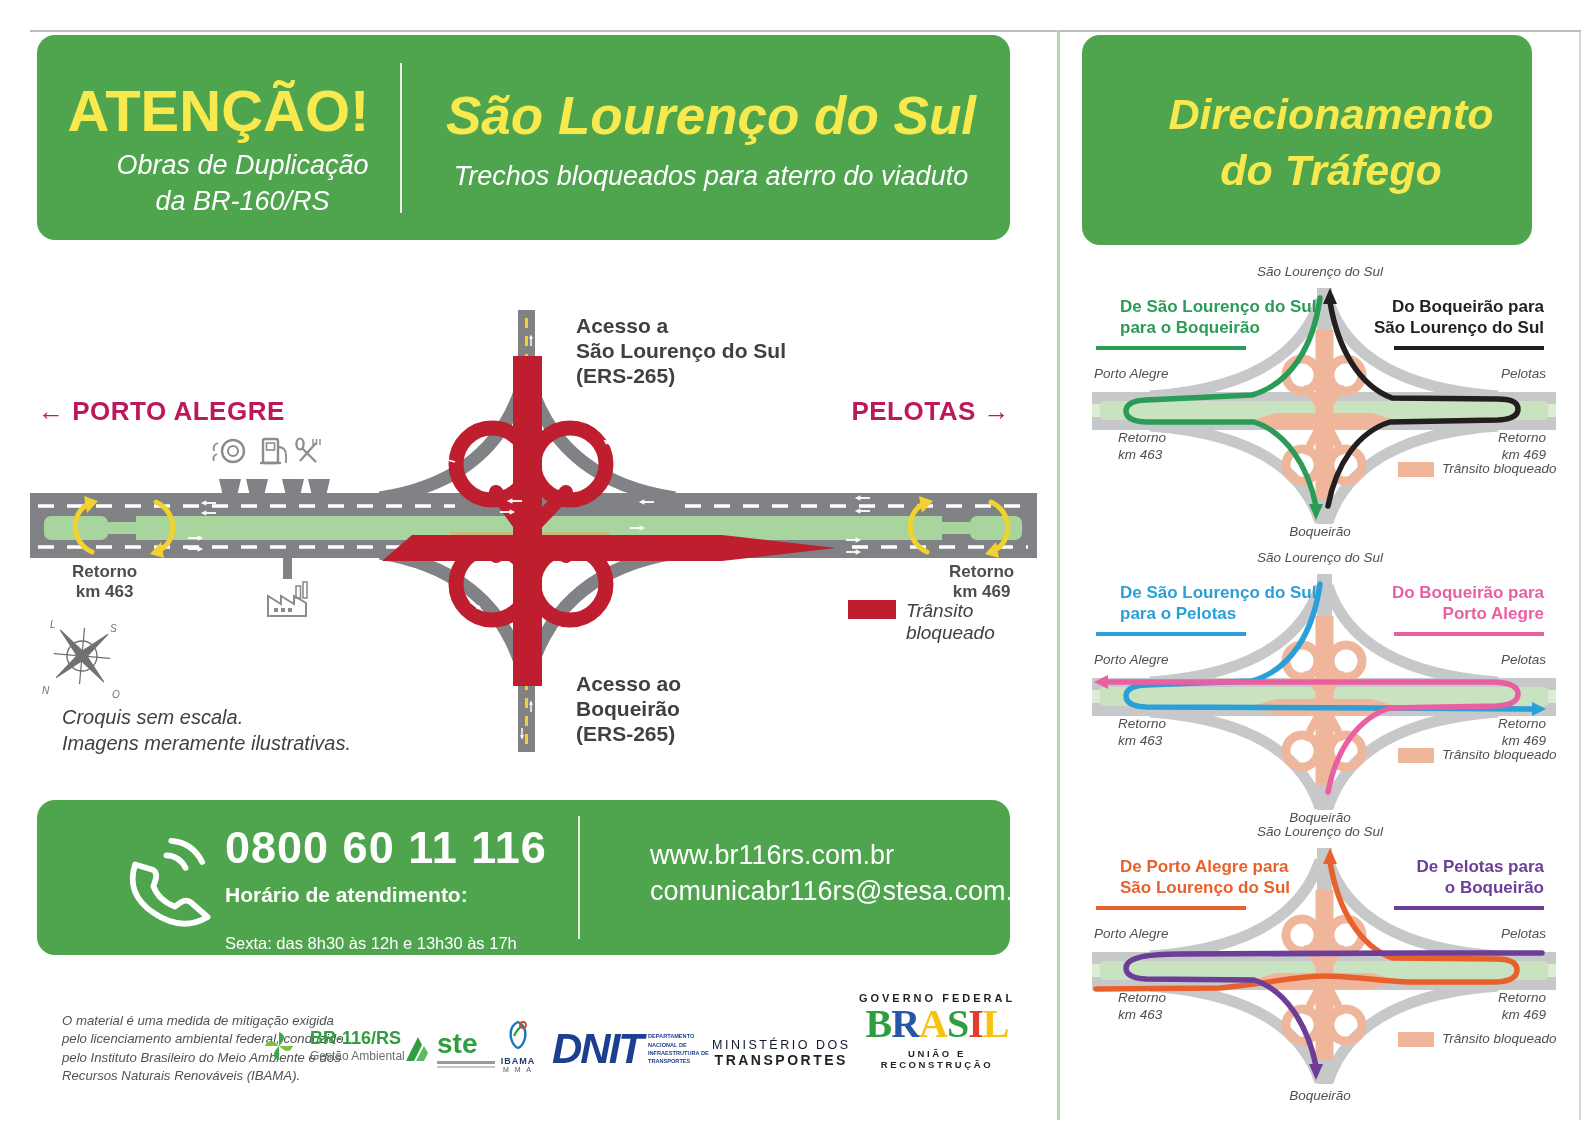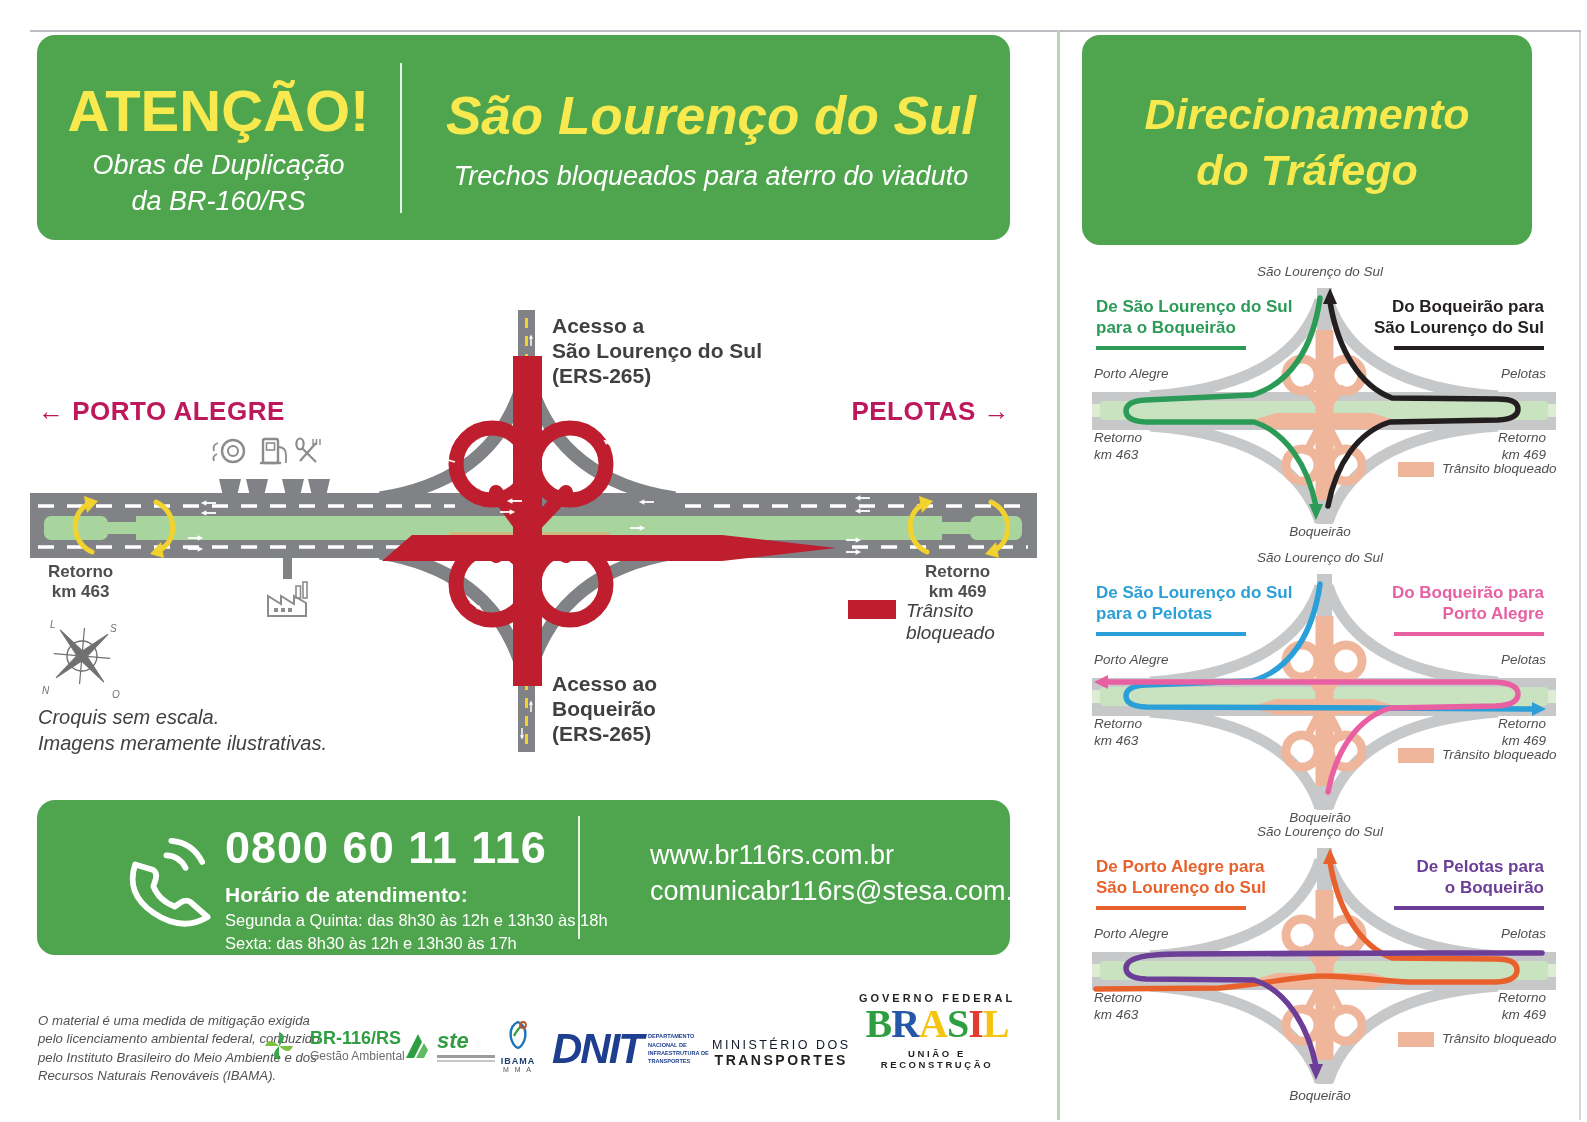--- a/index.html
+++ b/index.html
@@ -1,18 +1,18 @@
 <!DOCTYPE html>
 <html style="--banner_green: #4FA54D; --accent_yellow: #F7E94E; --road_gray: #808285; --road_light: #C7C8CA; --median_green: #A8D49E; --median_light: #C9E2BF; --blocked_red: #BE1E2D; --blocked_salmon: #EFB69B; --arrow_yellow: #F2D22E; --route_green: #2B9B57; --route_black: #231F20; --route_blue: #2B9FD7; --route_pink: #E85FA2; --route_orange: #E8612C; --route_purple: #6C3E97;"><head>
 <meta charset="utf-8">
 <style>
   html,body{margin:0;padding:0;}
   body{width:1587px;height:1122px;background:#fff;font-family:"Liberation Sans",sans-serif;position:relative;overflow:hidden;color:#4F5052;}
   .abs{position:absolute;}
-  .ml{white-space:pre-line;}
+  .ml{white-space:pre-line;padding-left:24px;}
   .banner{position:absolute;background:var(--banner_green);border-radius:18px;}
   .yellow-head{color:var(--accent_yellow);font-weight:800;}
   .white-sub{color:#fff;font-style:italic;}
   .vdiv{position:absolute;background:rgba(255,255,255,.85);width:2px;}
   
   .map-dir{font-weight:bold;font-size:26px;color:#be185d;letter-spacing:.5px;}
   .map-access{font-weight:bold;font-size:21px;line-height:1.18;color:#3F4042;}
   .map-ret{font-weight:bold;font-size:17px;line-height:1.2;color:#4D4E50;text-align:center;}
   .map-note{font-style:italic;font-size:20px;line-height:1.3;color:#414042;}
   .map-legend-text{font-style:italic;font-size:19px;color:#414042;}
@@ -268,21 +268,20 @@
   <div class="banner" style="left:37px;top:800px;width:973px;height:155px;">
     <svg class="abs" style="left:66px;top:22px;" width="115" height="115" viewBox="0 0 100 100">
       <g transform="rotate(-8 50 50)">
         <path d="M30 34 q-12 24 10 44 q22 20 46 10 l-13 -15 q-3 -3 -8 -1 l-6 3 q-13 -7 -16 -20 l3 -6 q2 -5 -1 -8 z" fill="none" stroke="#fff" stroke-width="5" stroke-linejoin="round"></path>
         <path d="M58 30 q11 2 15 13" fill="none" stroke="#fff" stroke-width="5" stroke-linecap="round"></path>
         <path d="M64 18 q18 4 24 22" fill="none" stroke="#fff" stroke-width="5" stroke-linecap="round"></path>
       </g>
     </svg>
     <div class="abs phone-number" style="left:188px;top:22px;">0800 60 11 116</div>
     <div class="abs hours-title" style="left:188px;top:83px;">Horário de atendimento:</div>
-    <div class="abs hours-line" style="left:188px;top:111px;">Segunda a Quinta: das 8h30 às 12h e 13h30 às 18h</div>
     <div class="abs hours-line" style="left:188px;top:134px;">Sexta: das 8h30 às 12h e 13h30 às 17h</div>
     <div class="vdiv" style="left:541px;top:16px;height:123px;"></div>
     <div class="abs contact-link" style="left:613px;top:40px;">www.br116rs.com.br</div>
     <div class="abs contact-link" style="left:613px;top:76px;">comunicabr116rs@stesa.com.br</div>
   </div>
 
   <div class="abs disclaimer ml" style="left:38px;top:1012px;">O material é uma medida de mitigação exigida
 pelo licenciamento ambiental federal, conduzido
 pelo Instituto Brasileiro do Meio Ambiente e dos
 Recursos Naturais Renováveis (IBAMA).</div>
@@ -299,21 +298,21 @@
       <div style="font-size:12px;color:#6D6E71;">Gestão Ambiental</div>
     </div>
   </div>
 
   <div class="abs" style="left:402px;top:1030px;display:flex;align-items:center;gap:5px;">
     <svg width="30" height="32" viewBox="0 0 30 32">
       <path d="M4 28 L16 4 L20 12 L12 28 Z" fill="#2E9E41"></path>
       <path d="M14 28 L22 13 L26 20 L22 28 Z" fill="#5DBB63"></path>
     </svg>
     <div>
-      <div style="font-size:22px;font-weight:800;font-style:italic;color:#2E9E41;line-height:1;">ste</div>
+      <div style="font-size:28px;font-weight:800;color:#2E9E41;line-height:1;">ste</div>
       <div style="width:58px;height:3px;background:#9A9C9E;margin-top:3px;"></div>
       <div style="width:58px;height:2px;background:#C4C6C8;margin-top:2px;"></div>
     </div>
   </div>
 
   <div class="abs" style="left:494px;top:1018px;width:48px;text-align:center;">
     <svg width="30" height="34" viewBox="0 0 30 34">
       <path d="M8 20 Q6 8 15 4 Q24 8 22 20 Q20 28 15 30 Q10 28 8 20" fill="none" stroke="#1B75BB" stroke-width="2.4"></path>
       <path d="M11 18 q4 -8 8 -10" stroke="#2E9E41" stroke-width="2.2" fill="none"></path>
       <circle cx="20" cy="7" r="3" fill="none" stroke="#C1532B" stroke-width="1.8"></circle>

